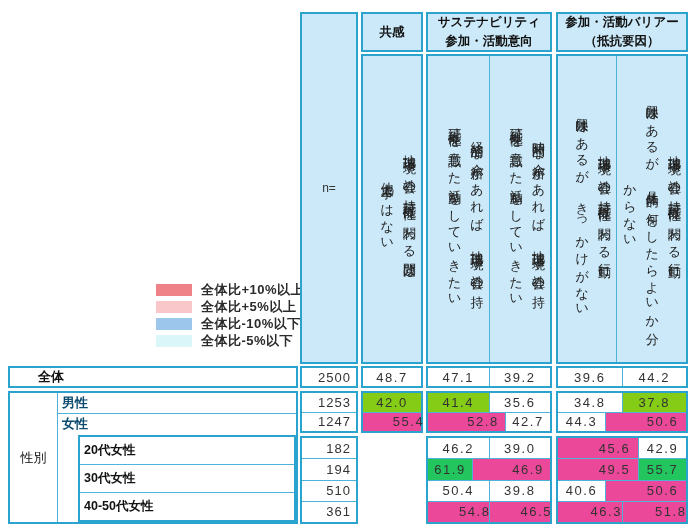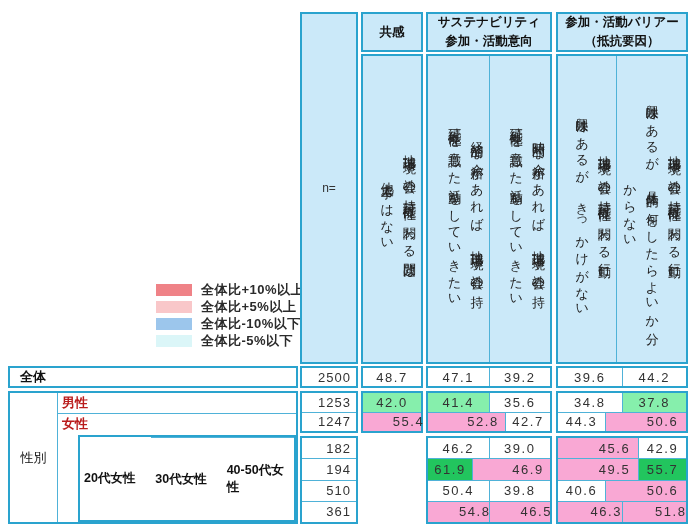--- a/index.html
+++ b/index.html
@@ -52,38 +52,38 @@
   
   .dbox{display:flex;flex-direction:column;}
   .drow{flex:1;display:flex;min-height:0;}
   .drow + .drow{border-top:1px solid var(--thin);}
   .cell{flex:1;display:flex;align-items:center;justify-content:center;
       font-size:13px;letter-spacing:1.5px;color:#333;min-width:0;text-align:right;}
   .cell.bl{border-left:1px solid var(--thin);}
   .ncell{justify-content:flex-end;padding-right:5px;letter-spacing:1px;}
   
   .rowlabel{display:flex;align-items:center;font-size:13px;font-weight:bold;color:#111;}
-  .zentai{padding-left:10px;}
+  .zentai{padding-left:28px;}
   .sexbox{display:flex;}
   .sexlabel{width:47px;flex:none;border-right:1px solid var(--thin);
       display:flex;align-items:center;justify-content:center;
       font-size:13px;font-weight:normal;color:#111;}
   .sexright{flex:1;display:flex;flex-direction:column;min-width:0;}
   .sexrow{height:20px;flex:none;display:flex;align-items:center;padding-left:4px;
-      font-size:13px;font-weight:bold;color:#b91c1c;}
+      font-size:13px;font-weight:bold;color:#0c4a6e;}
   .sexrow.bb{border-bottom:1px solid var(--thin);}
   .agebox{flex:1;margin-left:20px;border:2px solid var(--bd);box-sizing:border-box;
-      display:flex;flex-direction:row;margin-top:1px;}
+      display:flex;flex-direction:column;margin-top:1px;}
   .agerow{flex:1;display:flex;align-items:center;padding-left:4px;
       font-size:12.5px;font-weight:bold;color:#111;}
   .agerow + .agerow{border-top:1px solid var(--thin);}
   
   .lv-high10{background:#22c55e;}
-  .lv-high5{background:#f9a8d4;padding-left:33px;}
-  .lv-low5{background:#86efac;}
+  .lv-high5{background:#ec4899;padding-left:33px;}
+  .lv-low5{background:#84cc16;}
 </style>
 </head>
 <body>
 
 <div class="stage">
 
   <div class="legend">
     <div class="lrow">
       <span class="sw" style="background: rgb(239, 130, 135);"></span>
       <span class="ltext">全体比+10%以上</span>

